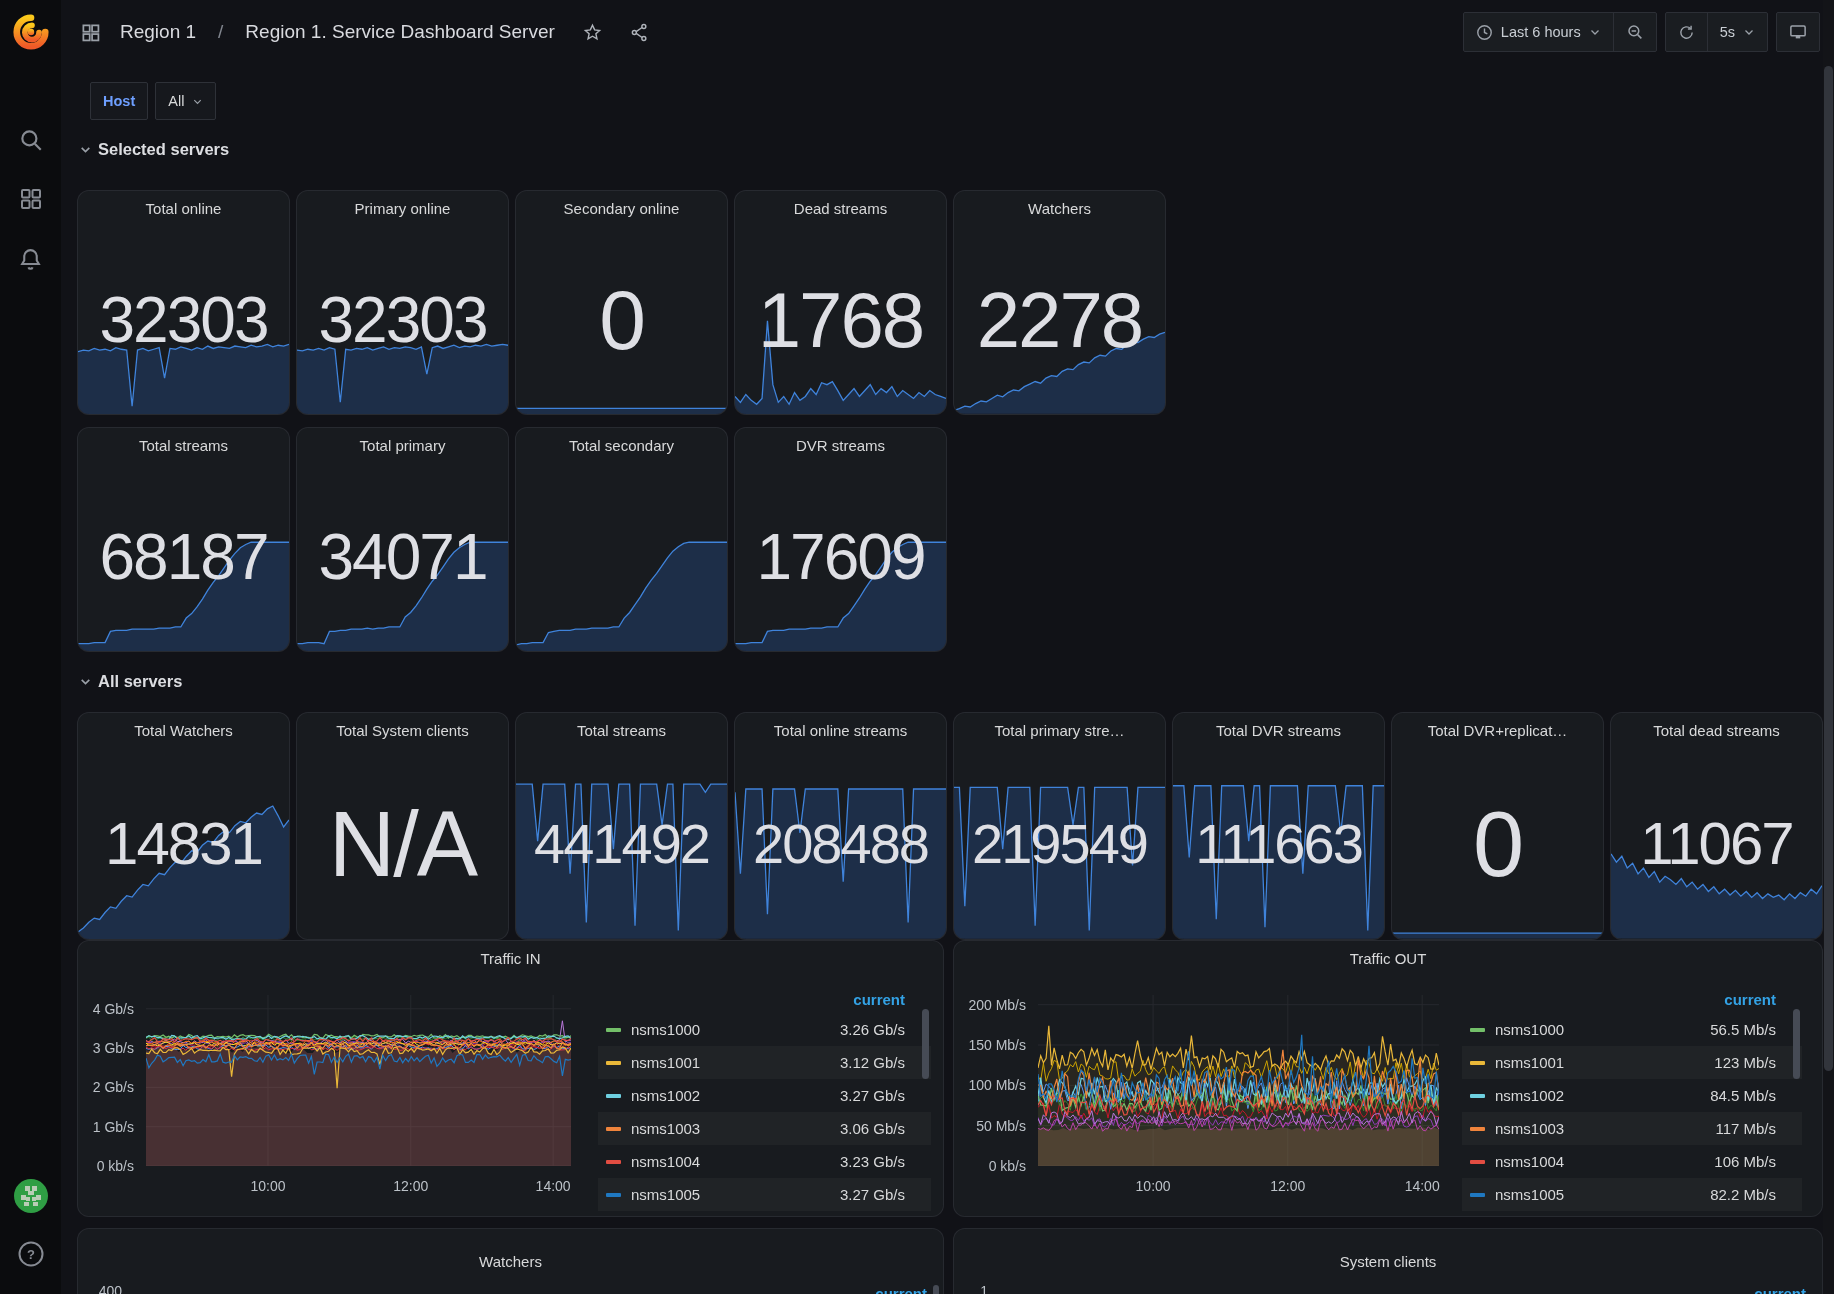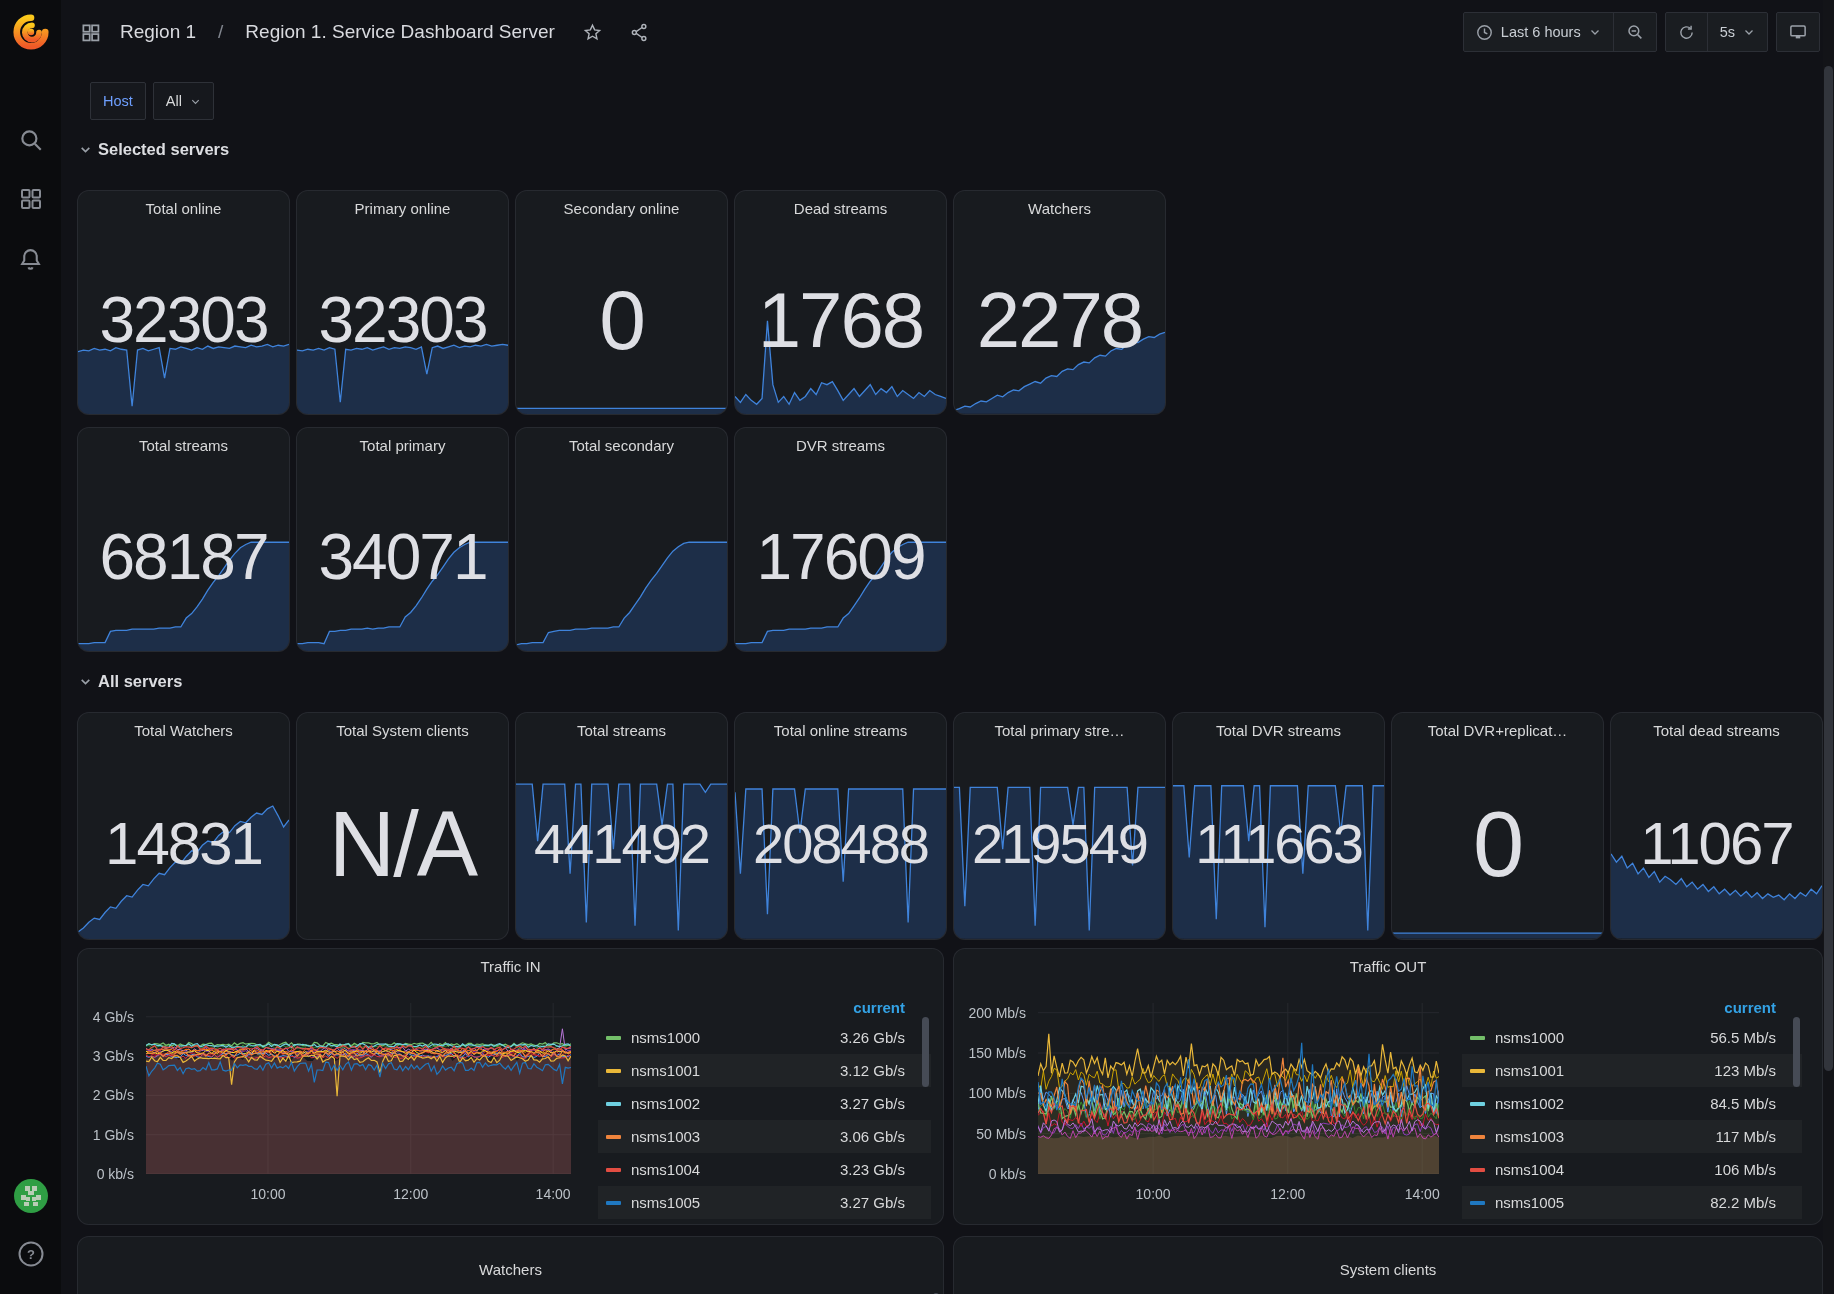--- a/index.html
+++ b/index.html
@@ -19,32 +19,32 @@
   .tb-icon{color:#b0b4bb;display:flex;cursor:pointer;margin-left:8px}
   .controls{position:absolute;right:14px;top:12px;display:flex;gap:8px;align-items:center}
   .tp-group{display:flex;align-items:stretch;height:40px;background:#1a1d21;border:1px solid #2c2f36;border-radius:2px;overflow:hidden}
   .tp-btn{display:flex;align-items:center;gap:8px;padding:0 12px;color:#c9ced4;font-size:14.5px;font-weight:500;cursor:pointer}
   .tp-btn + .tp-btn{border-left:1px solid #2c2f36}
   .tp-btn svg{color:#9ba1a9}
   .caret{color:#9ba1a9}
   
   .submenu{position:absolute;left:29px;top:82px;display:flex;gap:7px;height:38px}
   .var-label{display:flex;align-items:center;padding:0 12px;background:#16181d;border:1px solid #2e3138;border-radius:2px;
-    color:#6e9fff;font-size:14.5px;font-weight:400;cursor:pointer}
+    color:#6e9fff;font-size:14.5px;font-weight:700;cursor:pointer}
   .var-value{display:flex;align-items:center;gap:8px;padding:0 12px;background:#16181d;border:1px solid #2e3138;border-radius:2px;
     color:#d8d9da;font-size:14.5px;font-weight:500;cursor:pointer}
   
   .dash{position:absolute;left:16px;top:120px;width:1746px}
   .section-hdr{display:flex;align-items:center;gap:6px;color:#dcdde1;font-size:16.5px;font-weight:700;height:26px;cursor:pointer}
   .section-hdr .chev{color:#9aa0a8;display:flex}
   .hdr1{margin:16px 0 28px 2px}
   .hdr2{margin:16px 0 18px 2px}
   .prow{display:flex;gap:6px}
   .rgap1{margin-top:12px}
-  .rgap2{margin-top:8px}
+  .rgap2{}
   .rgap3{margin-top:11px}
   .panel{position:relative;background:#181b1f;border:1px solid rgba(204,204,220,0.09);border-radius:12px;overflow:hidden}
   .stat{width:213px;height:225px}
   .stat3{width:213px;height:228px}
   .ptitle{position:absolute;top:9px;left:0;right:0;text-align:center;font-size:15px;font-weight:500;color:#d8d9da;
     white-space:nowrap;overflow:hidden;text-overflow:ellipsis;padding:0 6px;z-index:3;cursor:pointer}
   .bigval{position:absolute;left:0;right:0;top:58%;transform:translateY(-50%);text-align:center;color:#dedfe4;
     font-weight:500;z-index:2;letter-spacing:-2px;line-height:1}
   .v56{font-size:56px}.v60{font-size:60px}.v64{font-size:64px}.v78{font-size:78px}.v84{font-size:84px}.v92{font-size:92px}
   .spark{position:absolute;left:0;right:0;bottom:0;z-index:1}

